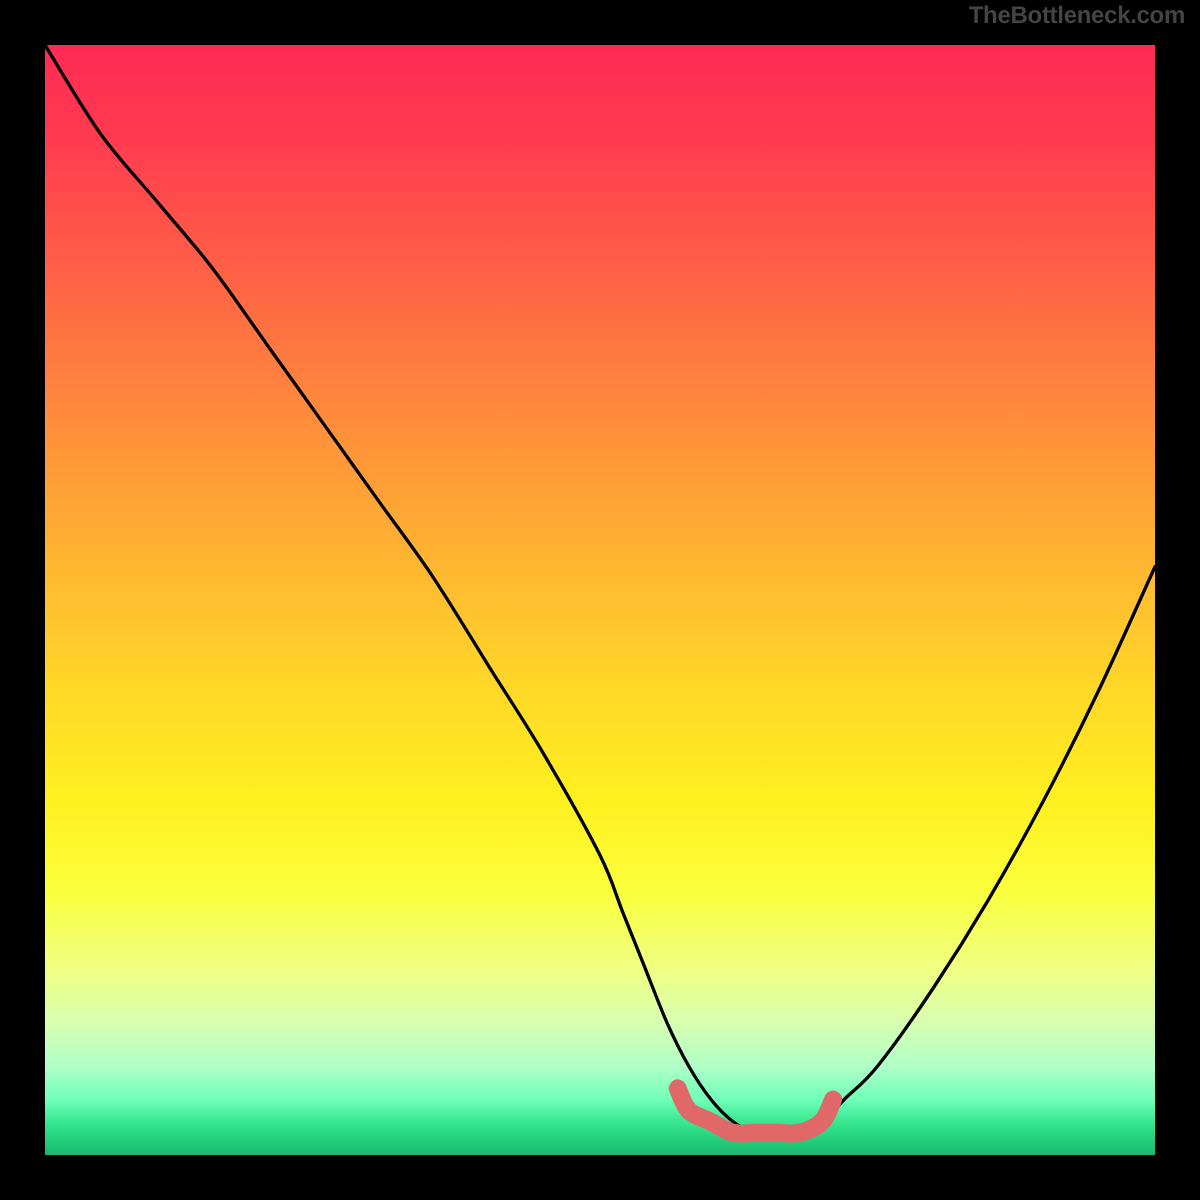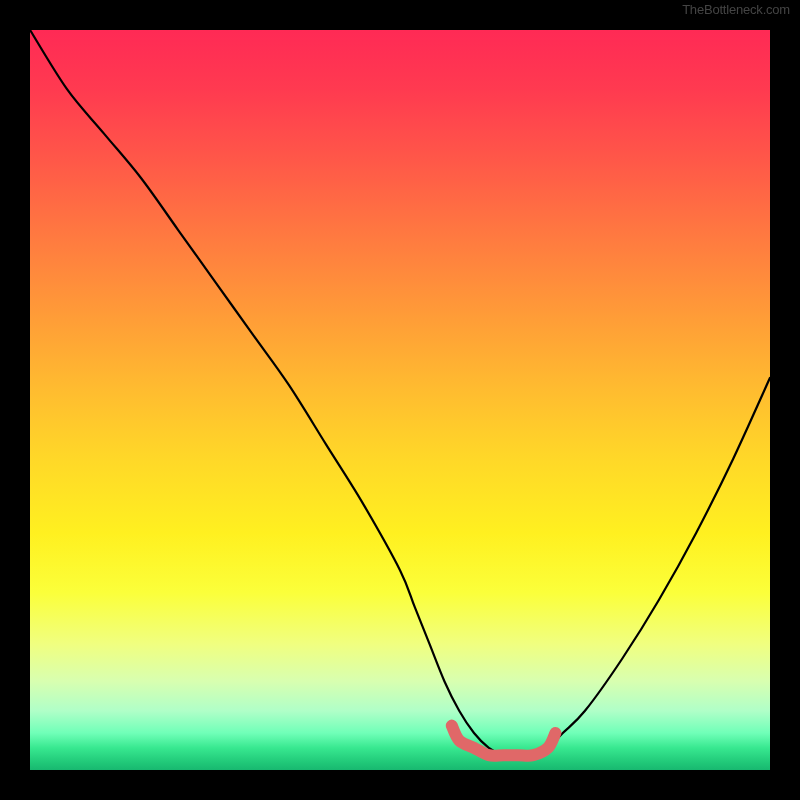--- a/index.html
+++ b/index.html
@@ -15,22 +15,22 @@
     position: relative;
     width: 800px;
     height: 800px;
     background: #000;
   }
   .watermark {
     position: absolute;
     top: 2px;
     right: 10px;
     color: #444;
-    font-size: 13px;
-    font-weight: 400;
+    font-size: 16px;
+    font-weight: 700;
     letter-spacing: -0.2px;
     z-index: 5;
     user-select: none;
   }
   .plot-area {
     position: absolute;
     left: 30px;
     top: 30px;
     width: 740px;
     height: 740px;

